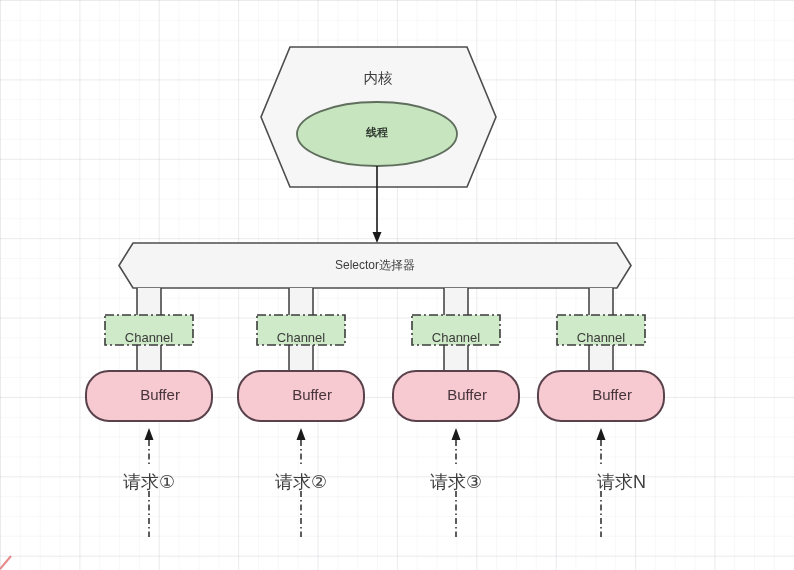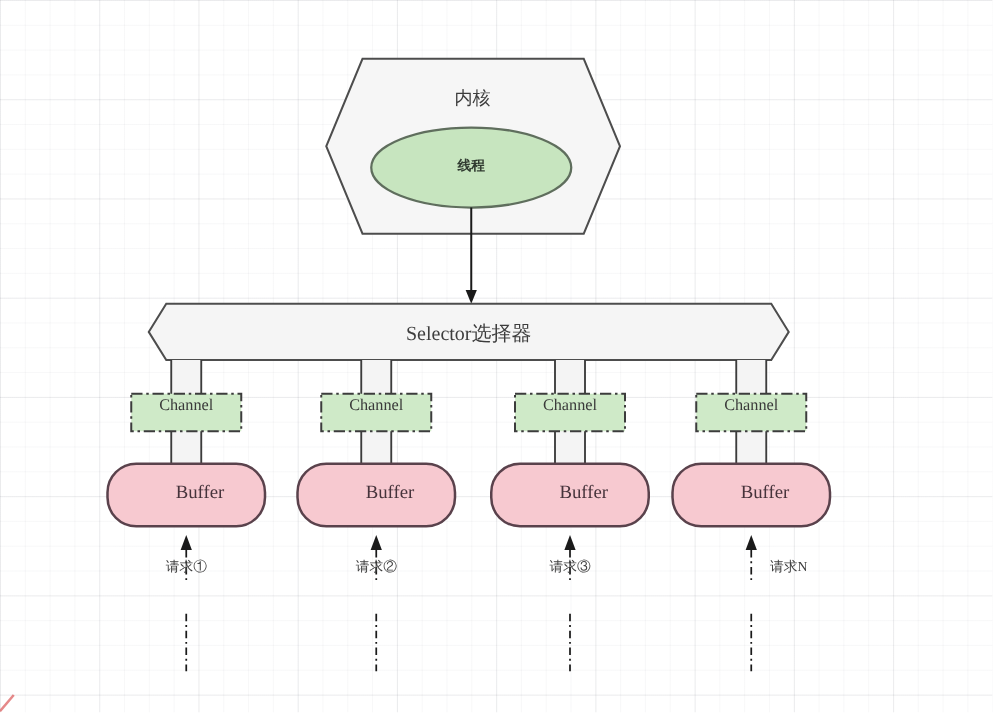--- a/index.html
+++ b/index.html
@@ -26,28 +26,27 @@
     left: 0; top: 0;
     width: 794px;
     height: 570px;
   }
   .lbl {
     position: absolute;
     text-align: center;
     color: #3d3d3d;
     white-space: nowrap;
     pointer-events: none;
-    font-family: Liberation Serif, serif;
   }
   .lbl-kernel   { left: 338px; top: 69px;  width: 80px;  font-size: 14.5px; }
   .lbl-thread   { left: 337px; top: 125px; width: 80px;  font-size: 11px; font-weight: bold; color: #313b31; }
-  .lbl-selector { left: 255px; top: 257px; width: 240px; font-size: 16px; }
-  .lbl-channel  { top: 316px; width: 88px; font-size: 13px; color: #3a3a3a; }
+  .lbl-selector { left: 255px; top: 257px; width: 240px; font-size: 12px; }
+  .lbl-channel  { top: 330px; width: 88px; font-size: 13px; color: #3a3a3a; }
   .lbl-buffer   { top: 386px; width: 148px; font-size: 15px; color: #46333b; }
-  .lbl-request  { top: 446px; width: 90px; font-size: 11px; color: #3f3f3f; }
+  .lbl-request  { top: 470px; width: 90px; font-size: 18px; color: #3f3f3f; }
   
   .c1.lbl-channel { left: 105px; } .c2.lbl-channel { left: 257px; }
   .c3.lbl-channel { left: 412px; } .c4.lbl-channel { left: 557px; }
   .c1.lbl-buffer  { left: 86px;  } .c2.lbl-buffer  { left: 238px; }
   .c3.lbl-buffer  { left: 393px; } .c4.lbl-buffer  { left: 538px; }
   .c1.lbl-request { left: 104px; } .c2.lbl-request { left: 256px; }
   .c3.lbl-request { left: 411px; } .c4.lbl-request { left: 556px; text-align: right; }
 </style>
 </head>
 <body>

